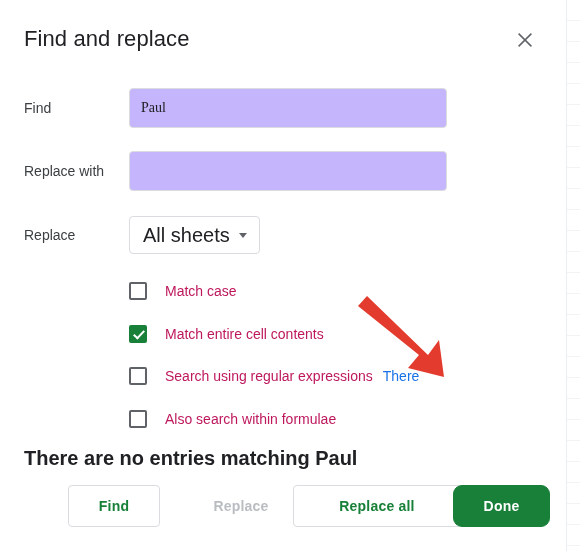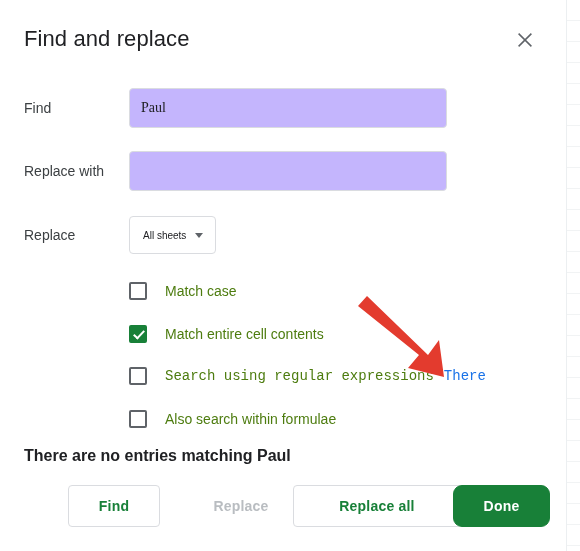--- a/index.html
+++ b/index.html
@@ -114,21 +114,21 @@
     height: 38px;
     box-sizing: border-box;
     border: 1px solid #dadce0;
     border-radius: 4px;
     background: #ffffff;
     display: inline-flex;
     align-items: center;
     gap: 9px;
     padding: 0 12px 0 13px;
     cursor: pointer;
-    font-size: 10px;
+    font-size: 20px;
     color: #202124;
   }
   .caret {
     width: 0;
     height: 0;
     border-left: 4.5px solid transparent;
     border-right: 4.5px solid transparent;
     border-top: 5px solid #5f6368;
     display: block;
   }
@@ -137,21 +137,21 @@
   .check-row {
     position: absolute;
     left: 129px;
     display: flex;
     align-items: center;
     height: 24px;
     cursor: pointer;
   }
   .row-matchcase { top: 279px; }
   .row-entire    { top: 322px; }
-  .row-regex     { top: 364px; font-family: Liberation Mono, monospace; }
+  .row-regex     { top: 364px; }
   .row-formulae  { top: 407px; }
 
   .cbox {
     width: 18px;
     height: 18px;
     box-sizing: border-box;
     border: 2px solid #5f6368;
     border-radius: 2px;
     background: #ffffff;
     flex: 0 0 18px;
@@ -168,37 +168,37 @@
     top: 1px;
     width: 4px;
     height: 9px;
     border: solid #ffffff;
     border-width: 0 2px 2px 0;
     transform: rotate(43deg);
   }
   .check-label {
     margin-left: 18px;
     font-size: 14px;
-    color: #4d7c0f;
+    color: #be185d;
     white-space: nowrap;
   }
   .help-link {
     margin-left: 10px;
     font-size: 14px;
     color: #1a73e8;
     text-decoration: none;
     cursor: pointer;
   }
 
   
   .status-message {
     position: absolute;
     top: 447px;
     left: 24px;
-    font-size: 16px;
+    font-size: 20px;
     font-weight: bold;
     color: #202124;
   }
 
   
   .footer {
     position: absolute;
     top: 485px;
     left: 24px;
     right: 16px;

